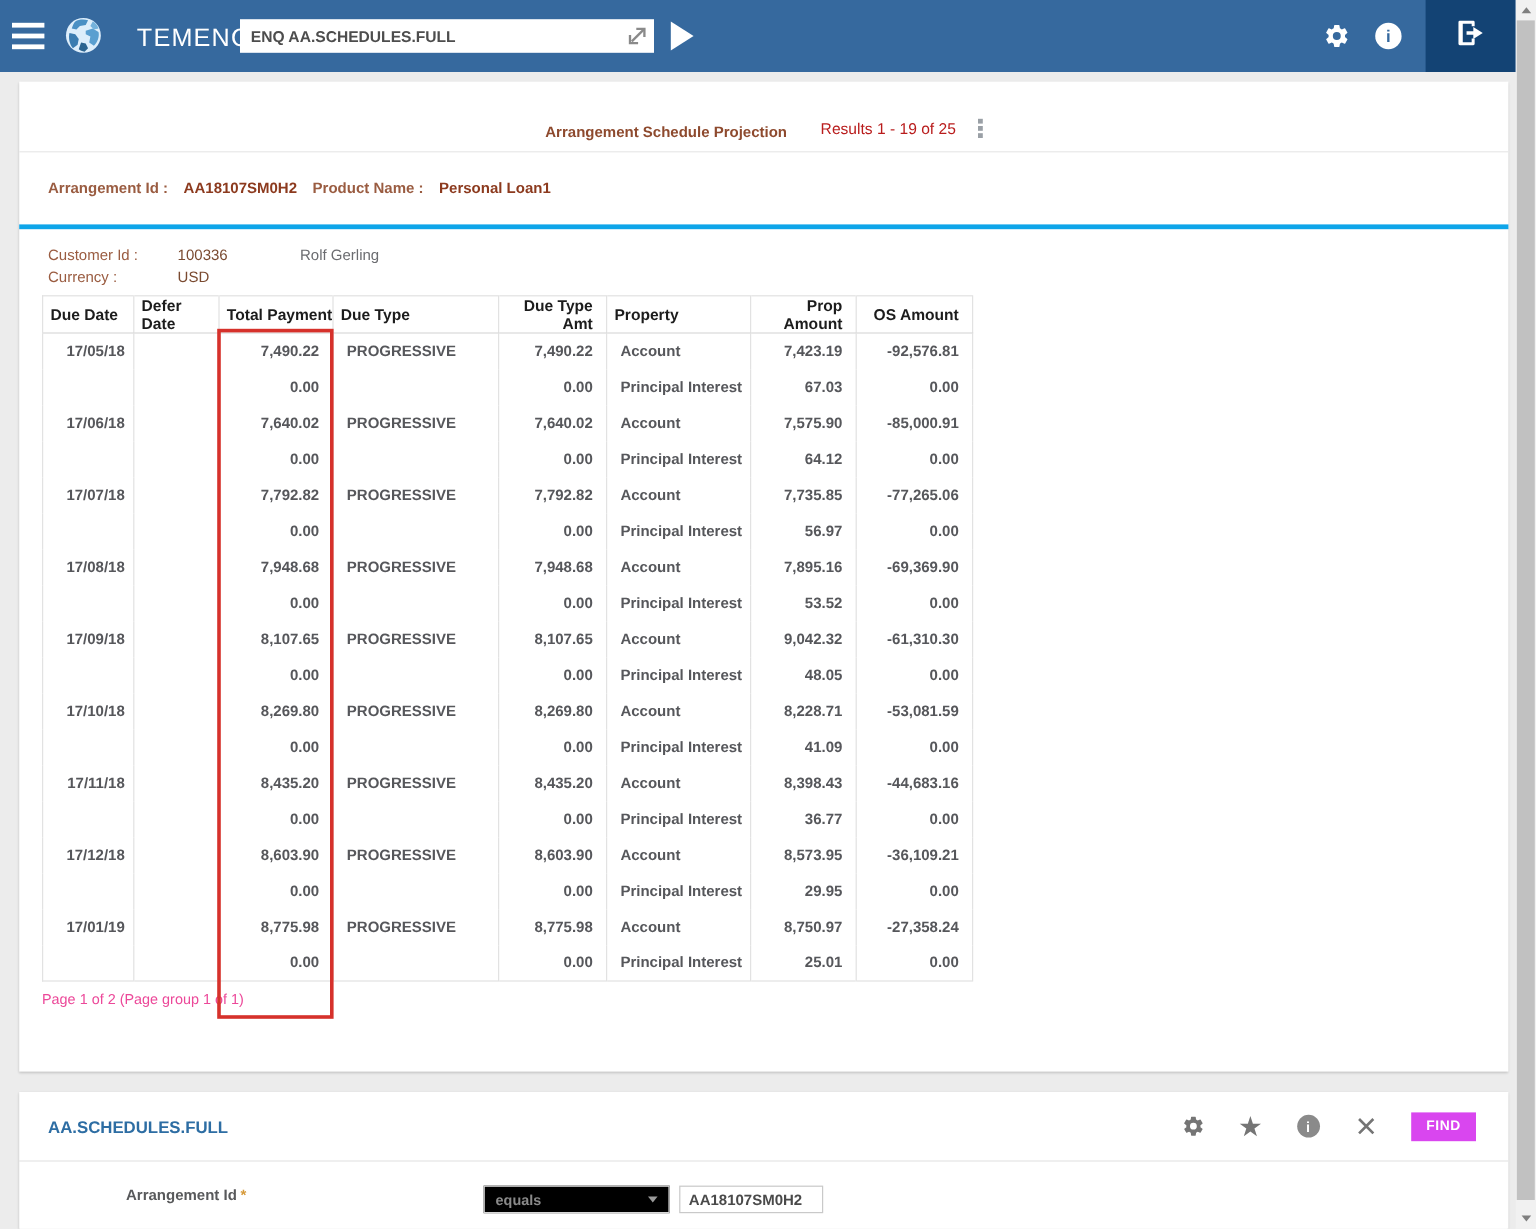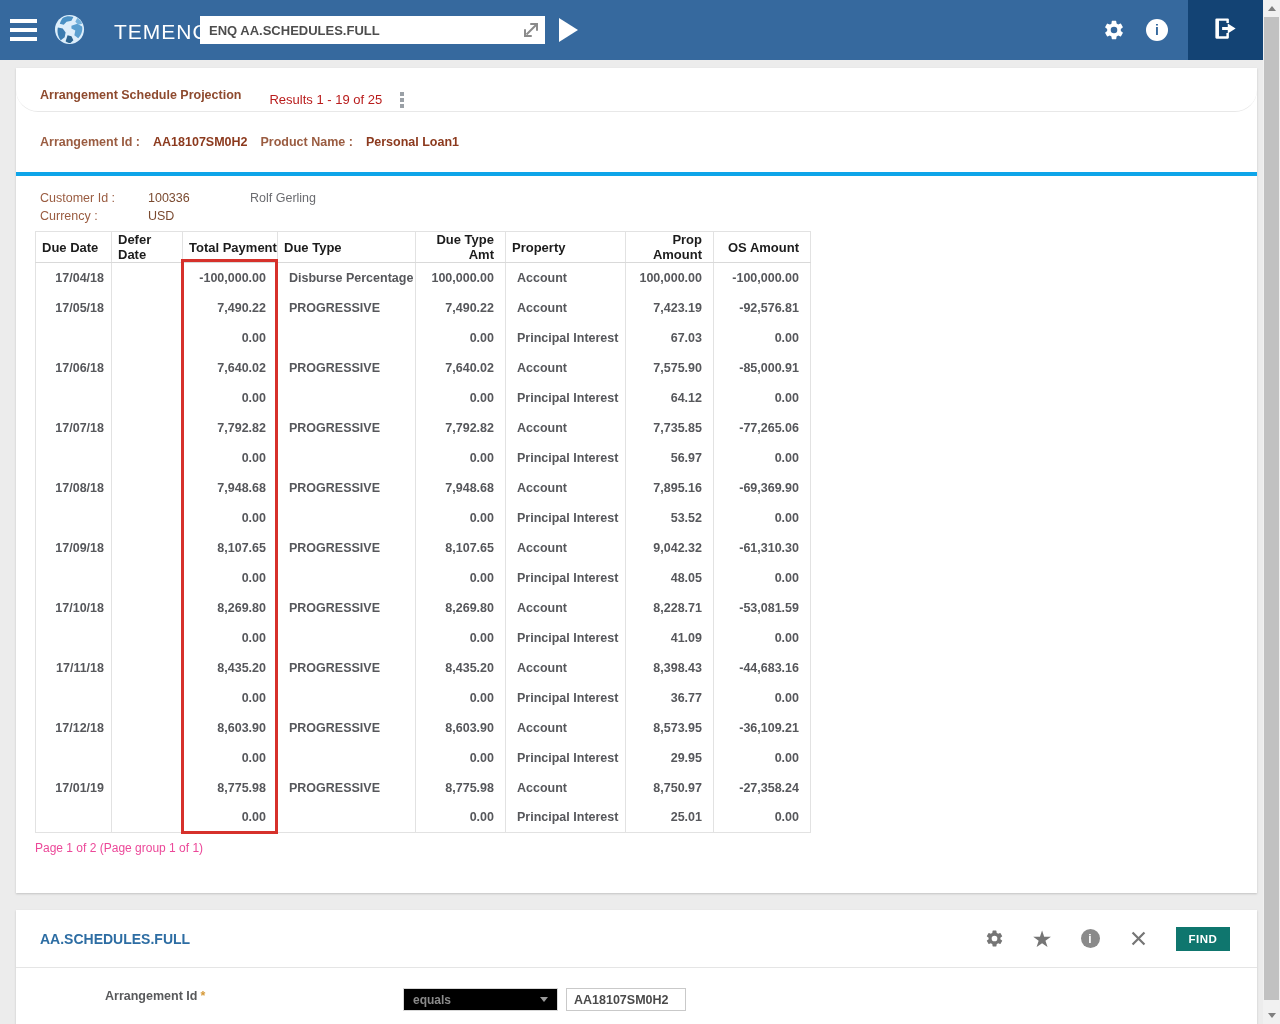--- a/index.html
+++ b/index.html
@@ -29,22 +29,22 @@
   .sb-up { top:0; } .sb-down { bottom:0; }
   .tri-up { width:0; height:0; border-left:4px solid transparent; border-right:4px solid transparent; border-bottom:5px solid #7f7f7f; }
   .tri-down { width:0; height:0; border-left:4px solid transparent; border-right:4px solid transparent; border-top:5px solid #7f7f7f; }
   .sb-thumb { position:absolute; left:1px; right:1px; top:17px; height:983px; background:#c1c1c1; }
 
   
   .card { background:#fff; box-shadow:0 1px 2px rgba(0,0,0,.18); }
   .card1 { position:relative; margin:8px 23px 0 16px; height:825px; }
   .card2 { position:relative; margin:17px 23px 0 16px; height:140px; }
 
-  .card-head { display:flex; justify-content:flex-start; height:44px; padding:0 22px 0 24px;
-      border-bottom:1px solid #e8e8e8;border-radius:27px; }
+  .card-head { display:flex; justify-content:center; height:59px; padding:0 22px 0 24px;
+      border-bottom:1px solid #e8e8e8; }
   .report-title { align-self:flex-end; margin-bottom:9px; font-size:12.5px; font-weight:700; color:#8e4a2e; }
   .results-wrap { display:flex; align-items:center; margin-top:20px; gap:16px; }
   .results-txt { font-size:13px; font-weight:400; color:#b91c1c;margin-left:28px; }
   .kebab { display:flex; flex-direction:column; gap:2px; cursor:pointer; padding:2px; }
   .kebab i { width:4px; height:4px; background:#9aa0a6; display:block; }
 
   .arr-row { display:flex; align-items:center; height:64px; padding-left:24px; gap:13px;
       border-bottom:4px solid #0ea5e9; font-size:12.5px; font-weight:700; }
   .lbl-brown { color:#9a5c41; }
   .val-brown { color:#8c3a1e; }
@@ -75,21 +75,21 @@
 
   
   .qp-head { display:flex; align-items:center; height:58px; padding:0 27px 0 24px;
       border-bottom:1px solid #e5e5e5; }
   .qp-title { font-size:14px; font-weight:700; color:#2d6da3; }
   .qp-icons { margin-left:auto; display:flex; align-items:center; gap:28px; }
   .g-icon { width:20px; height:20px; cursor:pointer; display:flex; align-items:center; justify-content:center; }
   .star { font-size:23px; color:#757575; line-height:20px; }
   .info-gray { width:19px; height:19px; border-radius:50%; background:#8a8a8a; color:#fff;
       font-size:12px; font-weight:700; display:flex; align-items:center; justify-content:center; }
-  .find-btn { width:54px; height:24px; background:#0f766e; color:#fff; border:none; cursor:pointer;
+  .find-btn { width:54px; height:24px; background:#d946ef; color:#fff; border:none; cursor:pointer;
       font-family:"Liberation Sans",sans-serif; font-size:11.5px; font-weight:700; letter-spacing:.5px; }
   .qp-form { position:relative; height:60px; }
   .qp-label { position:absolute; left:89px; top:21px; font-size:12.5px; font-weight:700; color:#58595b; }
   .req-star { color:#d69a3a; margin-left:3px; }
   .op-select { position:absolute; left:387px; top:20px; width:155px; height:23px; background:#000000;
       border:1px solid #d7d7d7; font-size:12px; font-weight:700; color:#8a8a8a;
       display:flex; align-items:center; padding-left:9px; cursor:pointer; }
   .op-caret { position:absolute; right:9px; top:8px; width:0; height:0;
       border-left:4px solid transparent; border-right:4px solid transparent; border-top:5px solid #9a9a9a; }
   .val-input { position:absolute; left:550px; top:20px; width:120px; height:23px; background:#fff;
@@ -196,30 +196,20 @@
             <th class="h-left" style="width: 71px; margin-left: 23px;">Defer Date</th>
             <th class="h-left" style="width: 95px;">Total Payment</th>
             <th class="h-left" style="width: 138px;">Due Type</th>
             <th class="h-right" style="width: 90px;">Due Type Amt</th>
             <th class="h-left" style="width: 120px;">Property</th>
             <th class="h-right" style="width: 88px;">Prop Amount</th>
             <th class="h-right" style="width: 97px;">OS Amount</th>
           </tr>
         </thead>
       <tbody id="sched-body">
-          <tr>
-            <td class="c-date">17/04/18</td>
-            <td class="c-date"></td>
-            <td class="c-num">-100,000.00</td>
-            <td class="c-text">Disburse Percentage</td>
-            <td class="c-num">100,000.00</td>
-            <td class="c-text">Account</td>
-            <td class="c-num">100,000.00</td>
-            <td class="c-num">-100,000.00</td>
-          </tr>
           <tr>
             <td class="c-date">17/05/18</td>
             <td class="c-date"></td>
             <td class="c-num">7,490.22</td>
             <td class="c-text">PROGRESSIVE</td>
             <td class="c-num">7,490.22</td>
             <td class="c-text">Account</td>
             <td class="c-num">7,423.19</td>
             <td class="c-num">-92,576.81</td>
           </tr>

